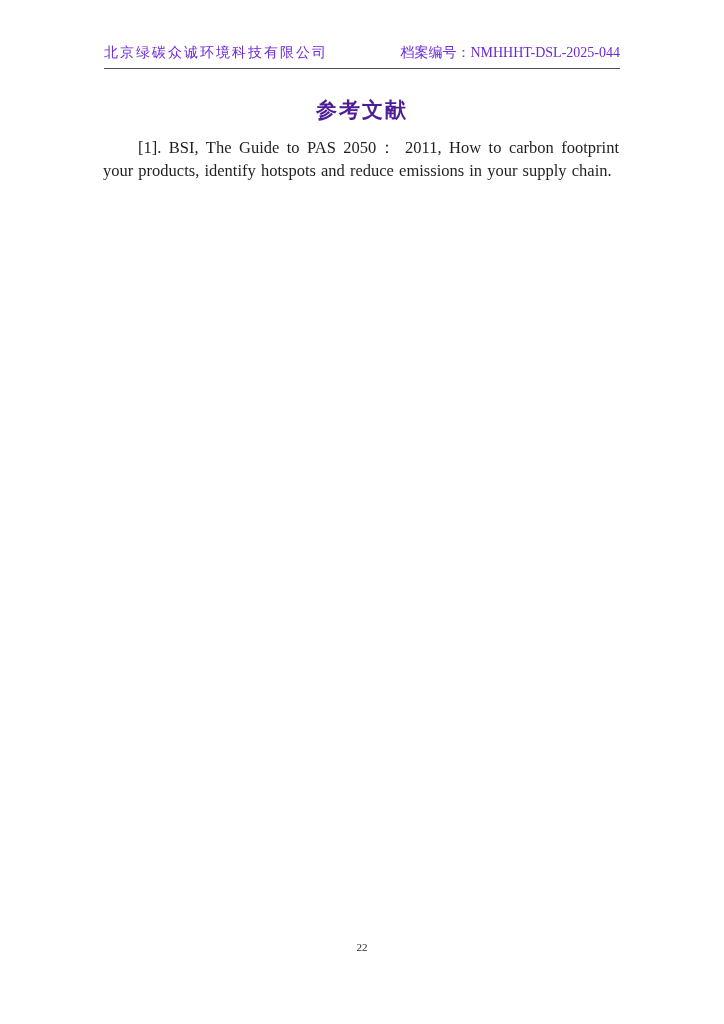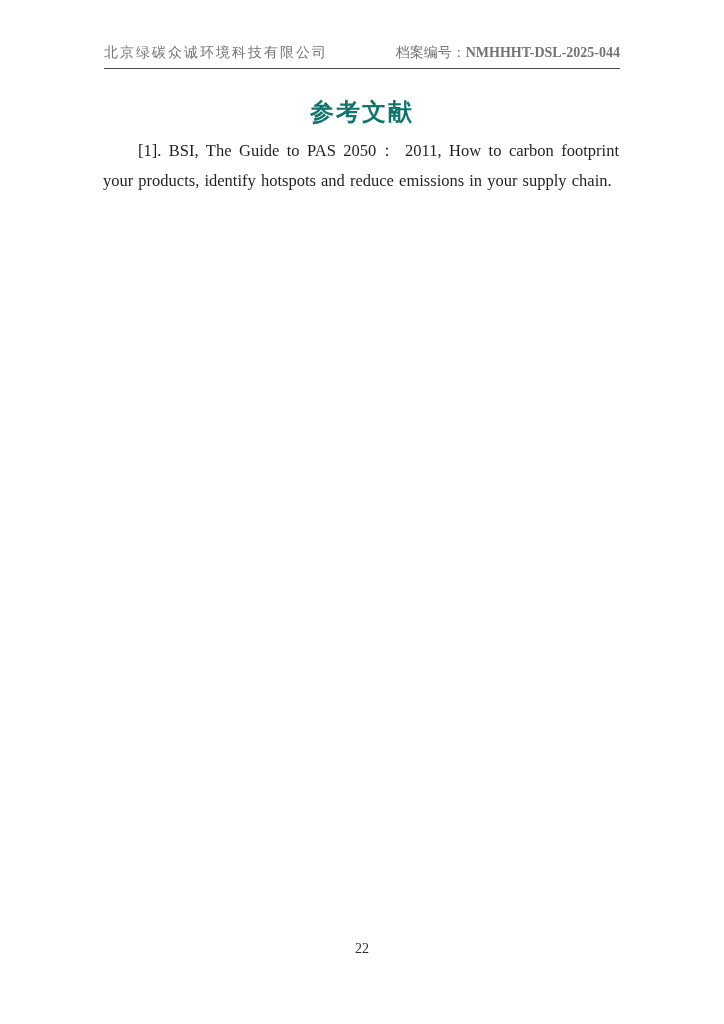--- a/index.html
+++ b/index.html
@@ -27,66 +27,66 @@
     top: 44px;
     left: 104px;
     width: 516px;
     display: flex;
     justify-content: space-between;
     align-items: flex-end;
     padding-bottom: 6px;
     border-bottom: 1.5px solid #4d4d4d;
     font-size: 14px;
     line-height: 18px;
-    color: #737373;
+    color: #6d28d9;
   }
   .header .company {
     font-family: "Liberation Serif", "DejaVu Serif", serif;
     letter-spacing: 2px;
   }
   .header .doc-number {
     white-space: nowrap;
   }
   .header .doc-number .num {
-    font-weight: bold;
+    font-weight: normal;
   }
   .title {
     position: absolute;
     top: 96px;
     left: 104px;
     width: 516px;
     margin: 0;
     text-align: center;
-    font-size: 24px;
+    font-size: 21px;
     font-weight: bold;
     letter-spacing: 2px;
-    color: #0f766e;
+    color: #4c1d95;
   }
   .references {
     position: absolute;
     top: 136px;
     left: 103px;
     width: 516px;
   }
   .references p {
     margin: 0;
     font-size: 16.5px;
-    line-height: 30px;
+    line-height: 23px;
     text-align: justify;
     text-indent: 35px;
     color: #1f1f1f;
     word-spacing: 1px;
   }
   .page-number {
     position: absolute;
     top: 941px;
     left: 0;
     width: 724px;
     text-align: center;
-    font-size: 14px;
+    font-size: 11px;
     color: #2a2a33;
   }
 </style>
 </head>
 <body>
 
 <div class="page">
 
   <div class="header">
     <span class="company">北京绿碳众诚环境科技有限公司</span>

